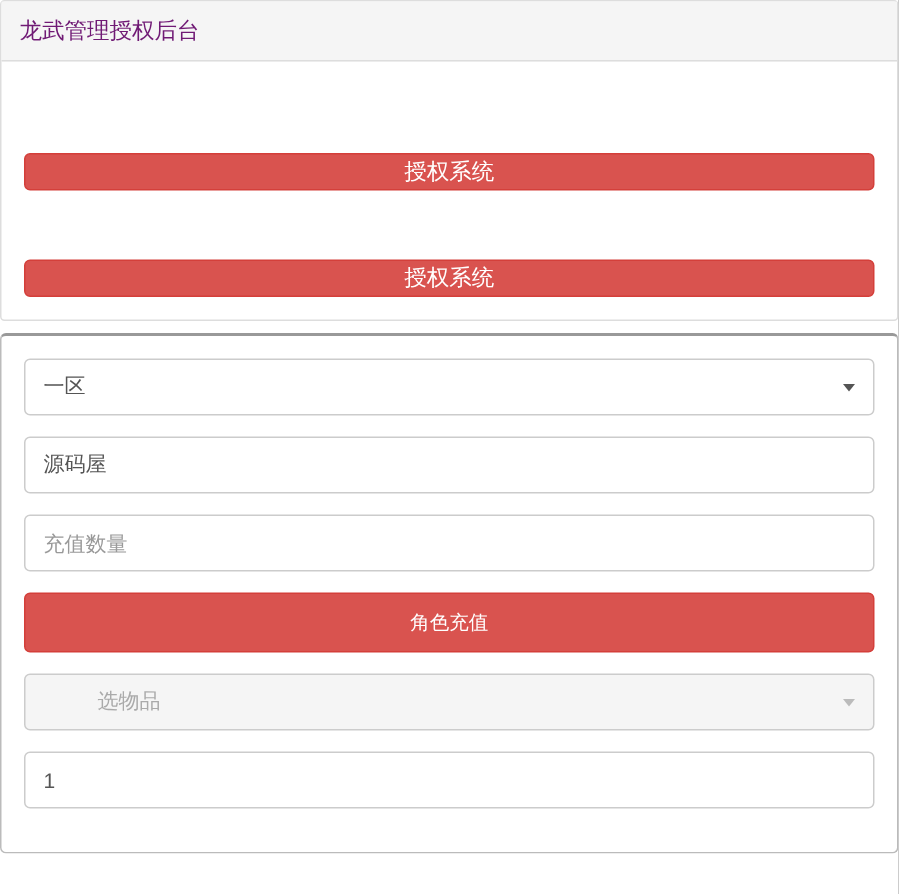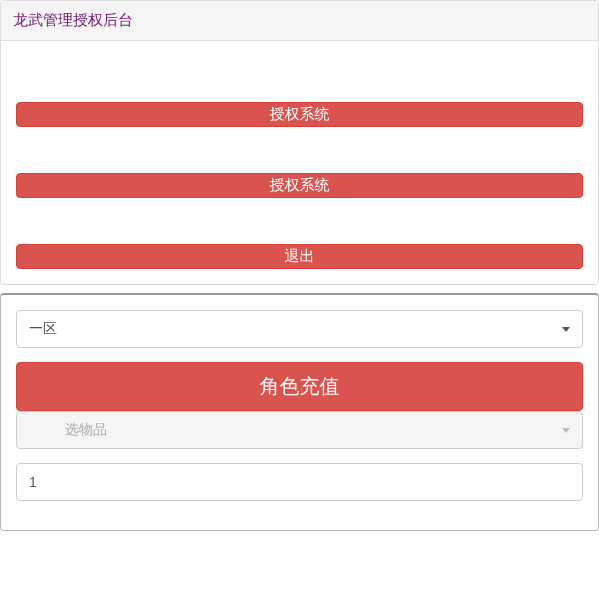--- a/index.html
+++ b/index.html
@@ -93,48 +93,49 @@
     }
     .select-display.disabled .caret { border-top-color: #bbb; }
     .btn-action {
       display: block;
       width: 100%;
       background: #d9534f;
       color: #fff;
       border: 1px solid #d43f3a;
       border-radius: 4px;
       padding: 10px 0;
-      font-size: 20px;
+      font-size: 13px;
       text-align: center;
       cursor: pointer;
-      margin-bottom: 0;
+      margin-bottom: 14px;
     }
   </style>
 </head>
 <body>
 
 <div class="top-panel">
   <div class="top-header">龙武管理授权后台</div>
   <div class="top-body">
     <button class="btn-red">授权系统</button>
     <button class="btn-red">授权系统</button>
-    <button class="btn-red">退出</button>
   </div>
 </div>
 
 <div class="bottom-panel">
 
   <div class="select-wrap">
     <div class="select-display">
       <span>一区</span>
       <span class="caret"></span>
     </div>
   </div>
 
+  <input type="text" class="form-control" value="源码屋" style="">
 
+  <input type="text" class="form-control" placeholder="充值数量" style="">
 
   <button class="btn-action">角色充值</button>
 
   <div class="select-wrap">
     <div class="select-display disabled">
       <span>选物品</span>
       <span class="caret"></span>
     </div>
   </div>
 

